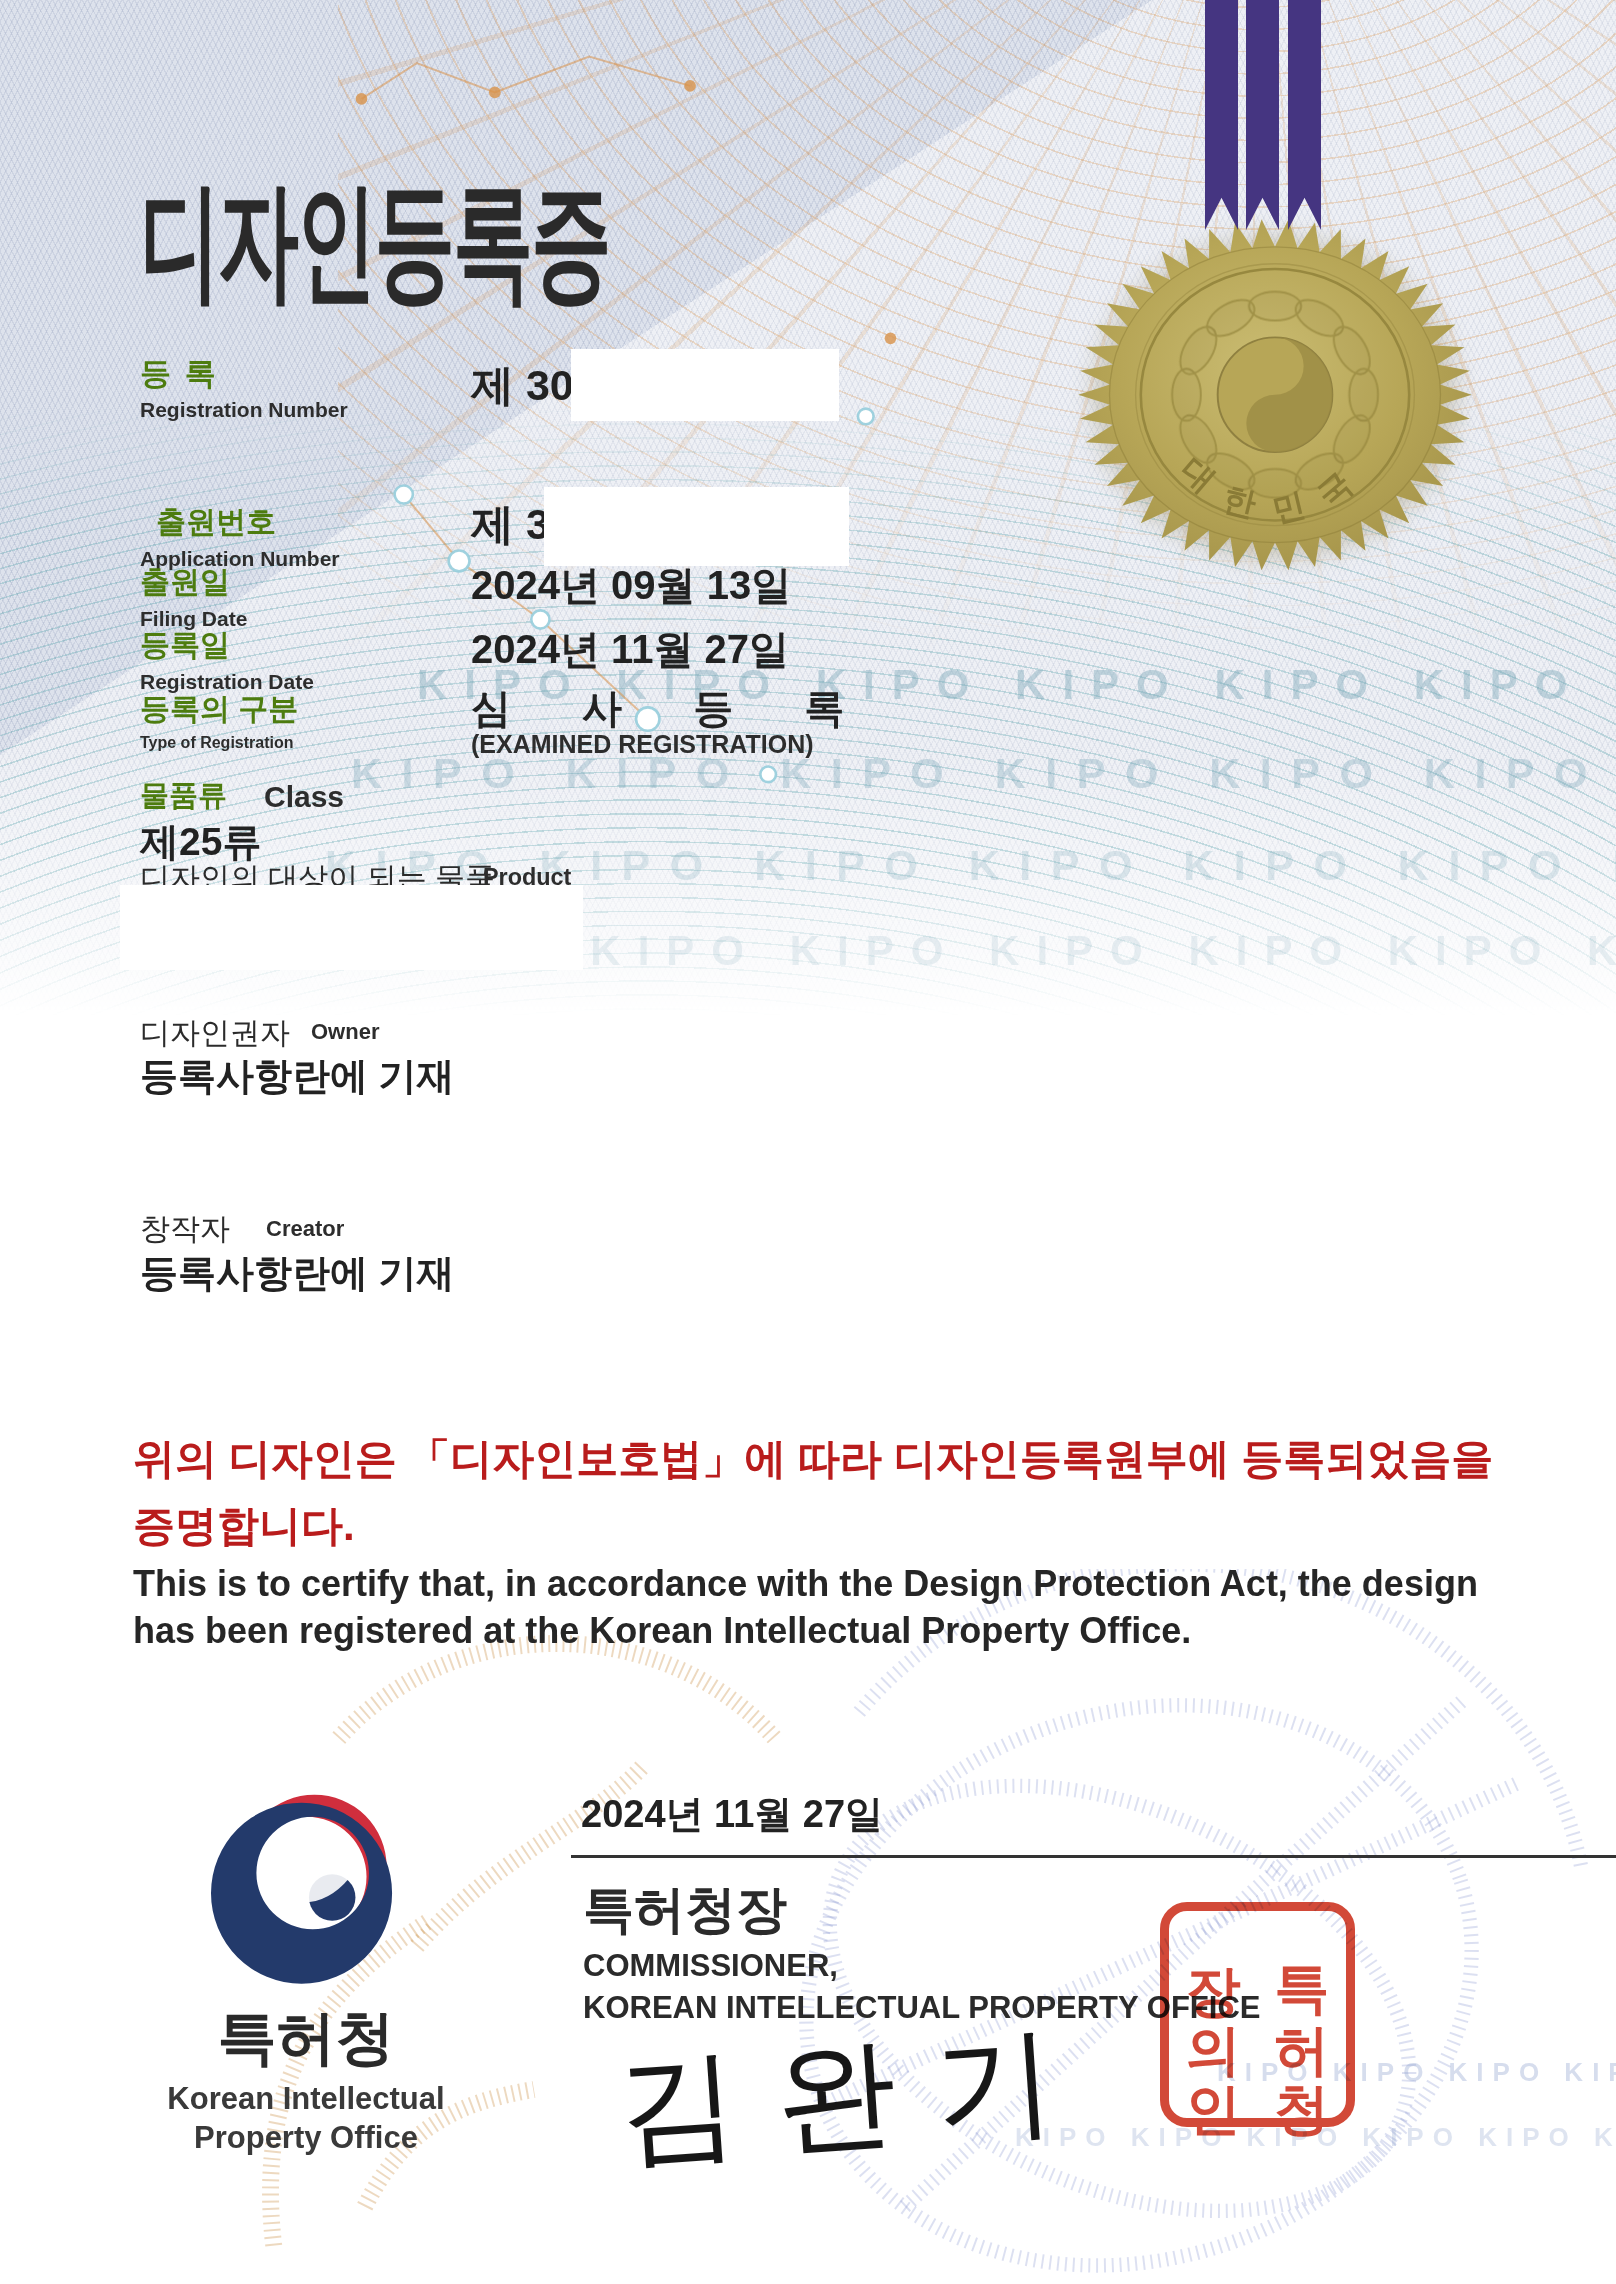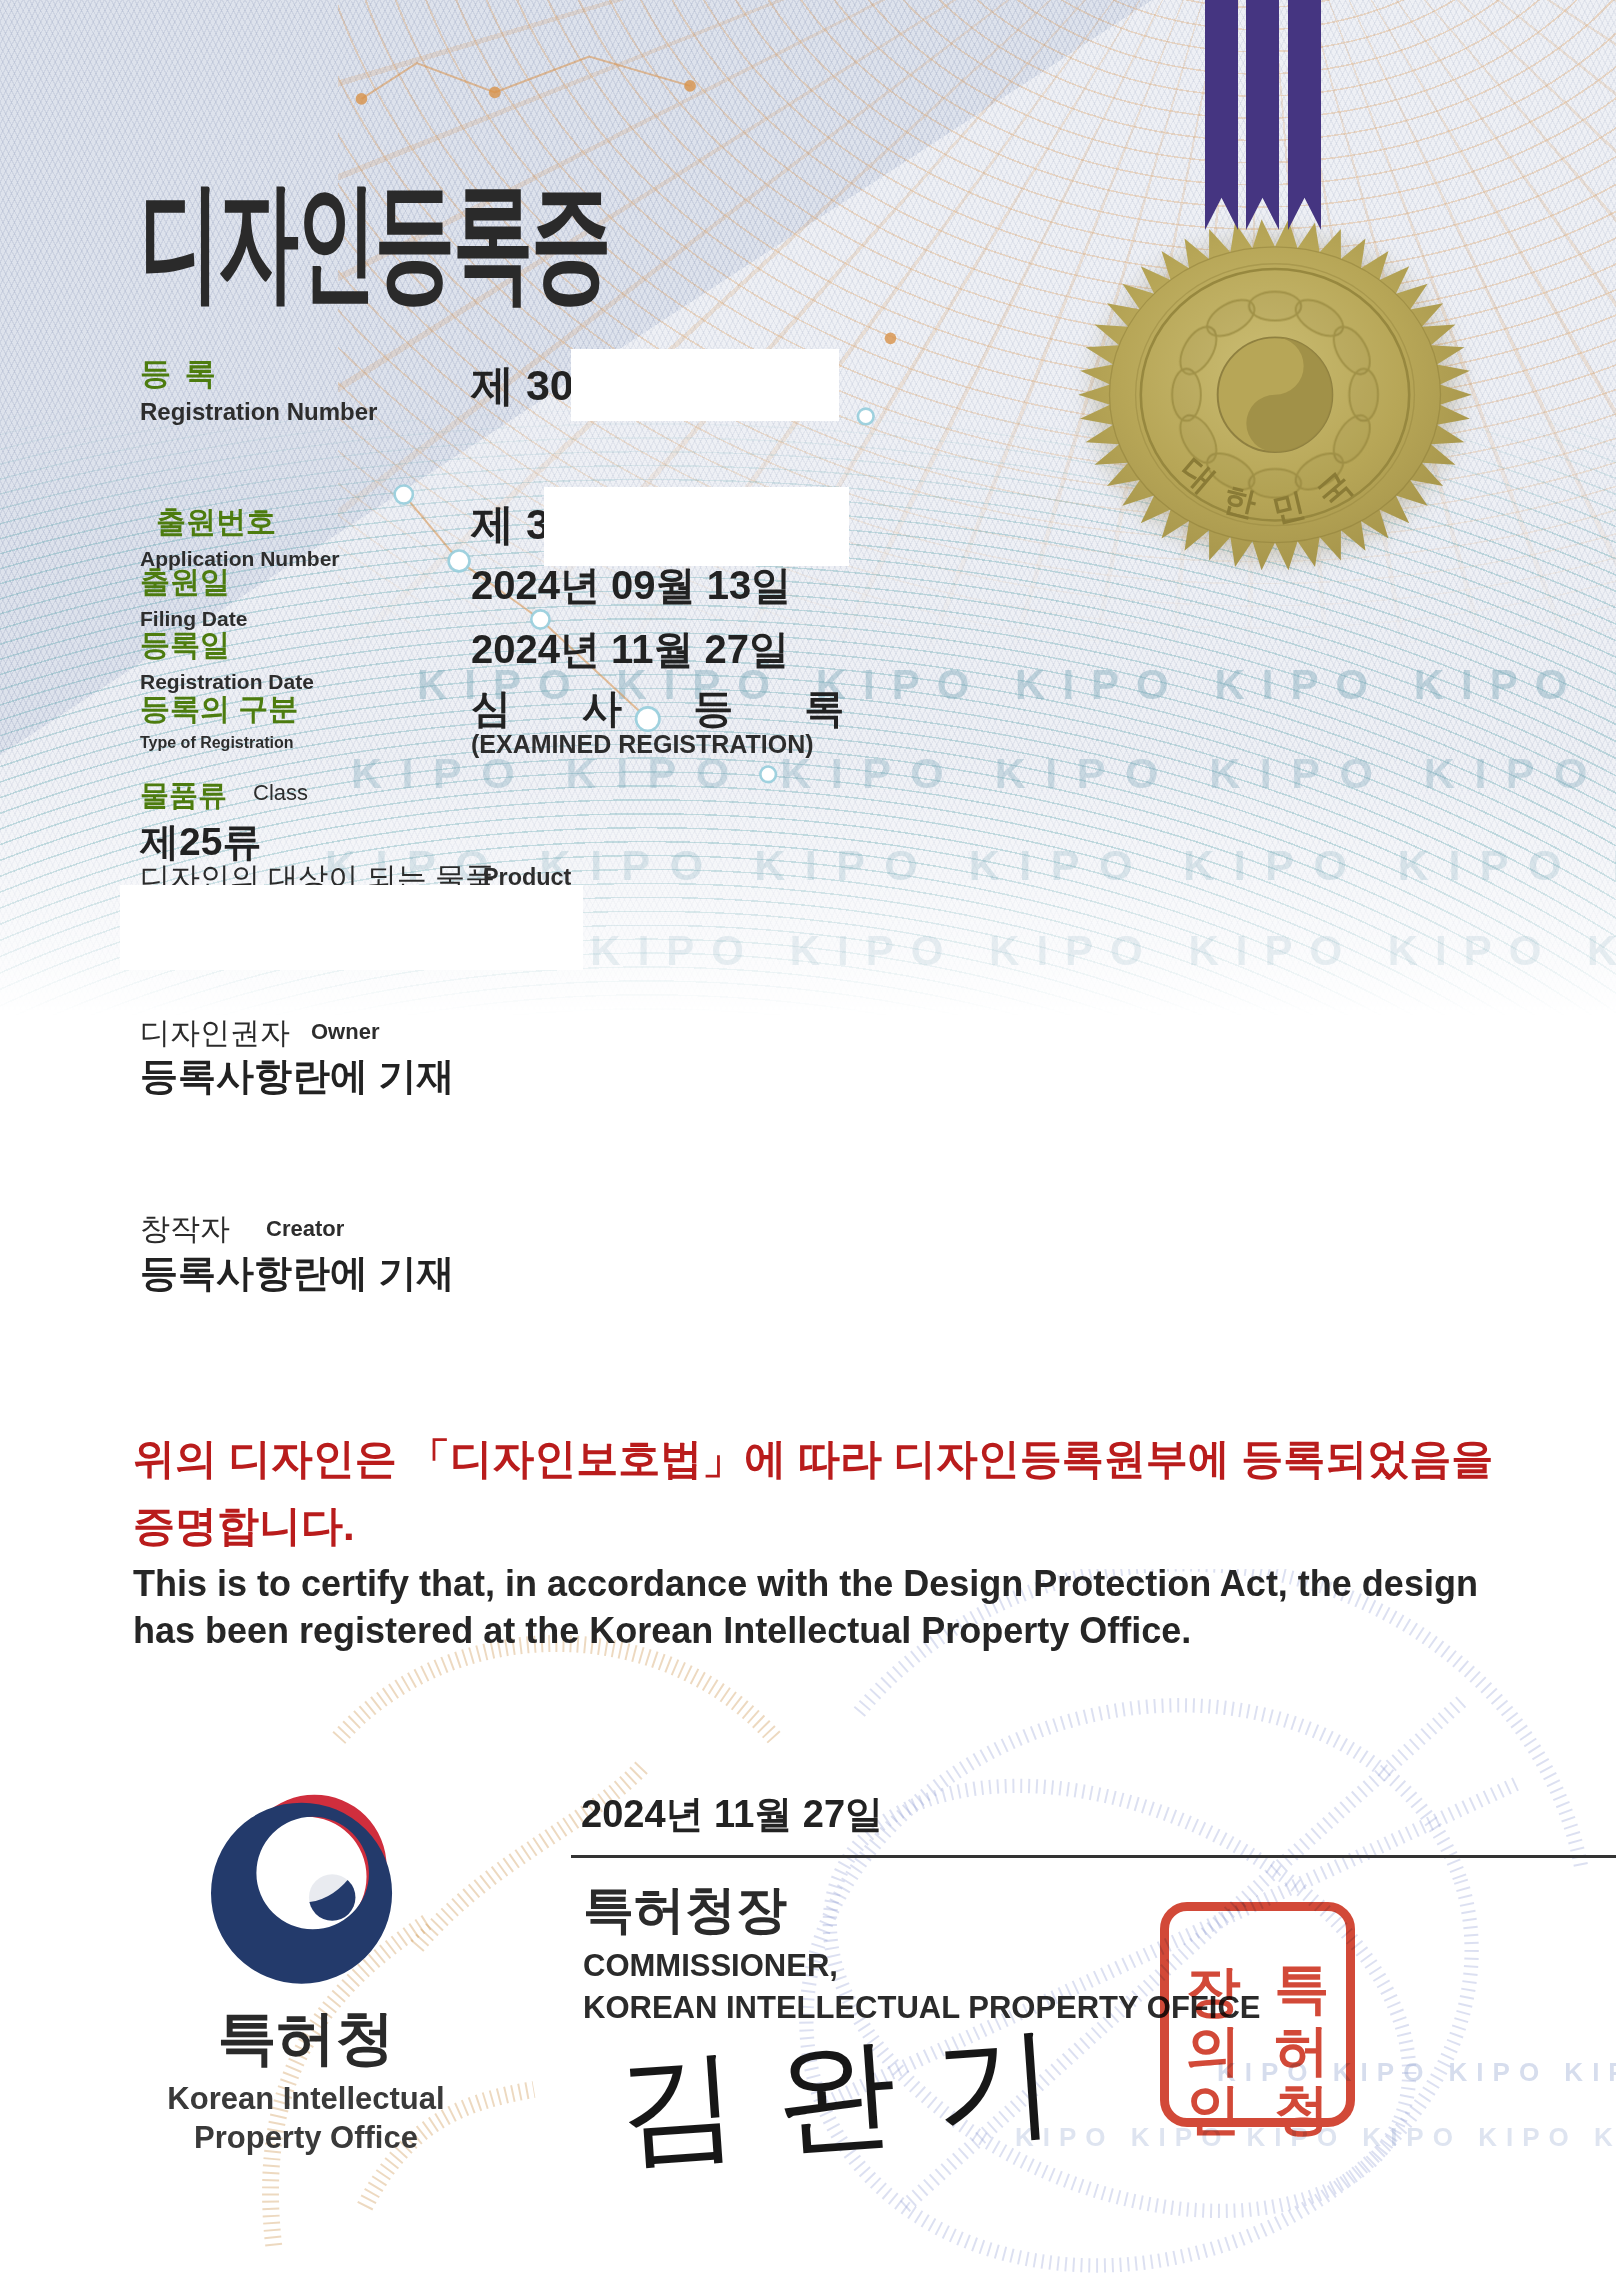--- a/index.html
+++ b/index.html
@@ -169,21 +169,21 @@
       <textPath href="#sealarc" startOffset="50%" text-anchor="middle">대한민국</textPath>
     </text>
   </svg>
   <div class="abs ribbon rb1"></div>
   <div class="abs ribbon rb2"></div>
   <div class="abs ribbon rb3"></div>
 
   <div class="abs title-ko fg">디자인등록증</div>
 
   <div class="abs lko fg" style="left:140px;top:353px;font-size:31px;letter-spacing:2.6px">등 록</div>
-  <div class="abs len fg" style="left:140px;top:398px;font-size:24px">Registration Number</div>
+  <div class="abs len fg" style="left:140px;top:398px;font-size:21px">Registration Number</div>
   <div class="abs val fg" style="left:471px;top:357px;font-size:43px">제 30</div>
   <div class="abs redact fg" style="left:571px;top:349px;width:268px;height:72px"></div>
 
   <div class="abs lko fg" style="left:156px;top:502px;font-size:30px">출원번호</div>
   <div class="abs len fg" style="left:140px;top:547px;font-size:21px">Application Number</div>
   <div class="abs val fg" style="left:471px;top:496px;font-size:43px">제 30</div>
   <div class="abs redact fg" style="left:544px;top:487px;width:305px;height:79px"></div>
 
   <div class="abs lko fg" style="left:140px;top:562px;font-size:30px">출원일</div>
   <div class="abs len fg" style="left:140px;top:607px;font-size:21px">Filing Date</div>
@@ -192,21 +192,21 @@
   <div class="abs lko fg" style="left:140px;top:625px;font-size:30px">등록일</div>
   <div class="abs len fg" style="left:140px;top:670px;font-size:21px">Registration Date</div>
   <div class="abs val fg" style="left:471px;top:622px;font-size:40px">2024년 11월 27일</div>
 
   <div class="abs lko fg" style="left:140px;top:689px;font-size:30px">등록의 구분</div>
   <div class="abs len fg" style="left:140px;top:734px;font-size:16px">Type of Registration</div>
   <div class="abs val fg" style="left:471px;top:681px;font-size:40px;letter-spacing:30px">심 사 등 록</div>
   <div class="abs len fg" style="left:471px;top:730px;font-size:25px">(EXAMINED REGISTRATION)</div>
 
   <div class="abs lko fg" style="left:140px;top:776px;font-size:29px">물품류</div>
-  <div class="abs len fg" style="left:253px;top:780px;font-size:22px;font-weight:400">Class</div>
+  <div class="abs len fg" style="left:264px;top:780px;font-size:30px;font-weight:700">Class</div>
   <div class="abs val fg" style="left:140px;top:815px;font-size:39px;font-weight:800">제25류</div>
 
   <div class="abs fg" style="left:140px;top:858px;font-size:30px;font-weight:500;white-space:nowrap">디자인의 대상이 되는 물품</div>
   <div class="abs len fg" style="left:483px;top:864px;font-size:23.4px;font-weight:600">Product</div>
   <div class="abs redact fg" style="left:120px;top:885px;width:463px;height:85px"></div>
 
   <div class="abs fg" style="left:140px;top:1013px;font-size:30px;font-weight:500;white-space:nowrap">디자인권자</div>
   <div class="abs len fg" style="left:311px;top:1019px;font-size:22px;font-weight:600">Owner</div>
   <div class="abs val fg" style="left:140px;top:1051px;font-size:38px;font-weight:800">등록사항란에 기재</div>
 

